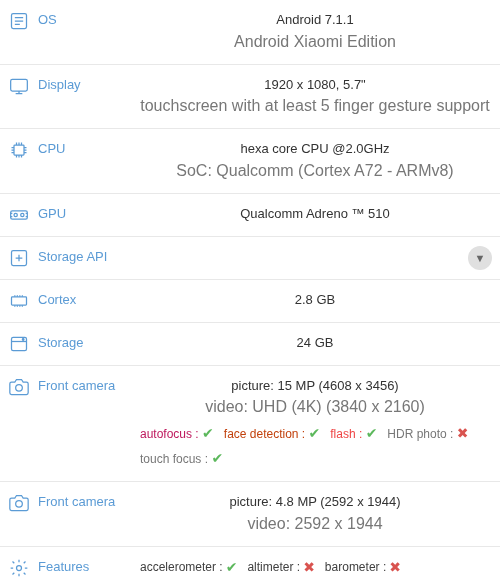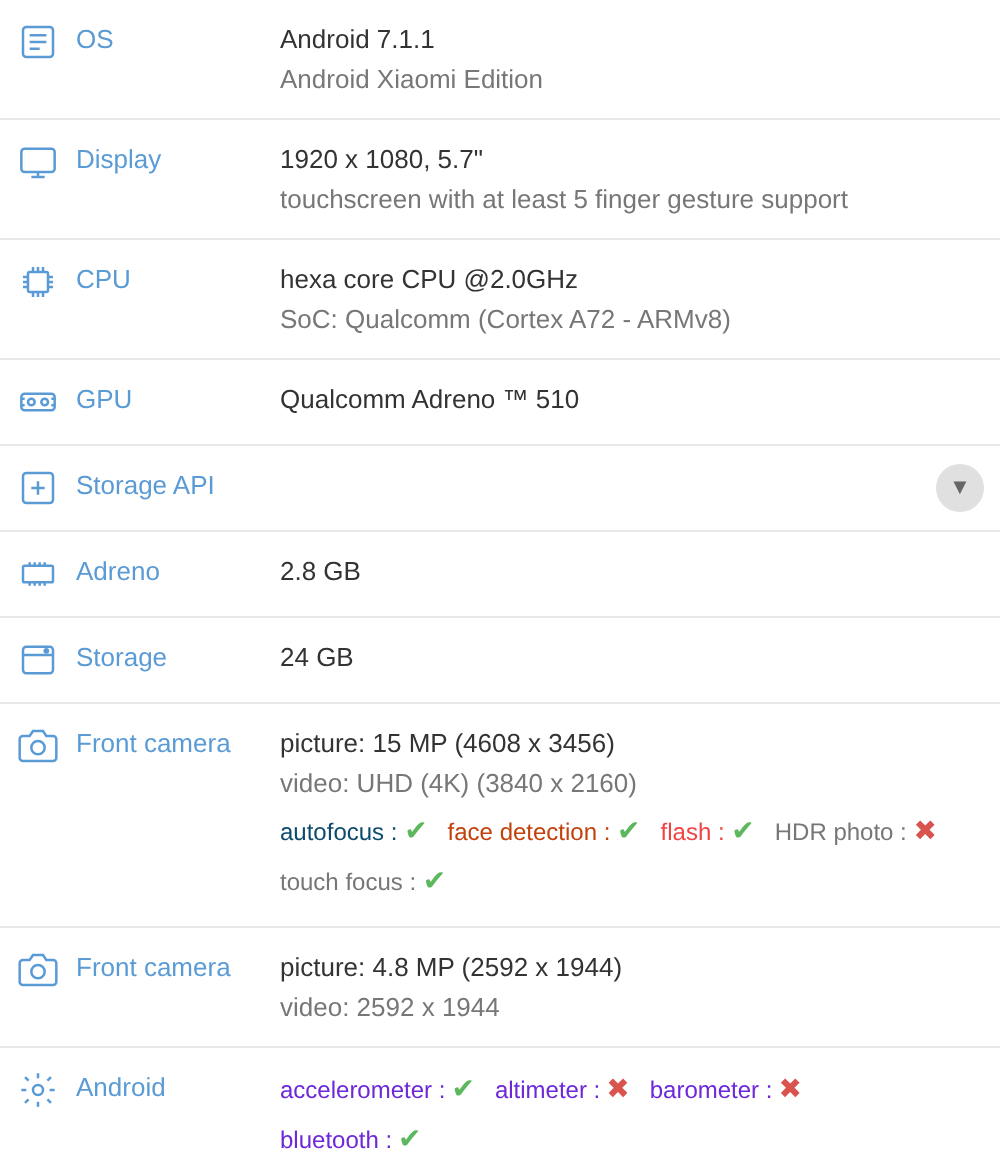--- a/index.html
+++ b/index.html
@@ -37,42 +37,43 @@
       color: #5b9bd5;
       font-size: 13px;
       padding-top: 2px;
     }
     .spec-value {
       flex: 1;
       padding: 10px 10px 10px 10px;
       color: #333;
       font-size: 13px;
       line-height: 1.5;
+      text-align: center;
     }
     .spec-value .sub-value {
       color: #777;
-      font-size: 13px;
+      font-size: 16px;
     }
     .check-icon {
       color: #5cb85c;
       font-size: 14px;
     }
     .cross-icon {
       color: #d9534f;
       font-size: 14px;
     }
     .feature-item {
       display: inline-flex;
       align-items: center;
       margin-right: 10px;
       margin-bottom: 4px;
       white-space: nowrap;
     }
     .feature-item span.fname {
-      color: #6d28d9;
+      color: #404040;
       font-size: 12px;
     }
     .feature-item span.fval {
       margin-left: 3px;
       font-size: 12px;
       color: #333;
     }
     .camera-features {
       font-size: 12px;
       color: #777;
@@ -193,21 +194,21 @@
       </div>
     </div>
     <div class="spec-row">
       <div class="spec-label">
         <span class="icon">
           <svg viewBox="0 0 24 24" fill="none" stroke="#5b9bd5" stroke-width="1.5">
             <rect x="3" y="7" width="18" height="10" rx="1"></rect>
             <path d="M7 7V5M10 7V5M13 7V5M16 7V5M7 17v2M10 17v2M13 17v2M16 17v2"></path>
           </svg>
         </span>
-        <span class="spec-label-text">Adreno</span>
+        <span class="spec-label-text">Cortex</span>
       </div>
       <div class="spec-value">
         <div>2.8 GB</div>
       </div>
     </div>
     <div class="spec-row">
       <div class="spec-label">
         <span class="icon">
           <svg viewBox="0 0 24 24" fill="none" stroke="#5b9bd5" stroke-width="1.5">
             <rect x="3" y="4" width="18" height="16" rx="2"></rect>
@@ -229,21 +230,21 @@
             <circle cx="12" cy="13" r="4"></circle>
           </svg>
         </span>
         <span class="spec-label-text">Front camera</span>
       </div>
       <div class="spec-value">
         <div>picture: 15 MP (4608 x 3456)</div>
         <div class="sub-value">video: UHD (4K) (3840 x 2160)</div>
         <div class="camera-features">
           <div class="cf-line">
-            <span class="cf-item"><span style="color:#0c4a6e">autofocus :</span>&nbsp;<span class="check-icon">✔</span></span>
+            <span class="cf-item"><span style="color:#be185d">autofocus :</span>&nbsp;<span class="check-icon">✔</span></span>
             <span class="cf-item"><span style="color:#c2410c">face detection :</span>&nbsp;<span class="check-icon">✔</span></span>
             <span class="cf-item"><span style="color:#ef4444">flash :</span>&nbsp;<span class="check-icon">✔</span></span>
             <span class="cf-item"><span style="color:#777">HDR photo :</span>&nbsp;<span class="cross-icon">✖</span></span>
           </div>
           <div class="cf-line" style="margin-top: 4px;">
             <span class="cf-item"><span style="color:#777">touch focus :</span>&nbsp;<span class="check-icon">✔</span></span>
           </div>
         </div>
       </div>
     </div>
@@ -263,21 +264,21 @@
       </div>
     </div>
     <div class="spec-row">
       <div class="spec-label">
         <span class="icon">
           <svg viewBox="0 0 24 24" fill="none" stroke="#5b9bd5" stroke-width="1.5">
             <circle cx="12" cy="12" r="3"></circle>
             <path d="M12 2v3M12 19v3M2 12h3M19 12h3M4.22 4.22l2.12 2.12M17.66 17.66l2.12 2.12M4.22 19.78l2.12-2.12M17.66 6.34l2.12-2.12"></path>
           </svg>
         </span>
-        <span class="spec-label-text">Android</span>
+        <span class="spec-label-text">Features</span>
       </div>
       <div class="spec-value">
         <div style="display: flex; flex-wrap: wrap; margin-bottom: 3px;">
           <span class="feature-item">
             <span class="fname">accelerometer :</span>
             <span class="fval"><span class="check-icon">✔</span></span>
           </span>
           <span class="feature-item">
             <span class="fname">altimeter :</span>
             <span class="fval"><span class="cross-icon">✖</span></span>

